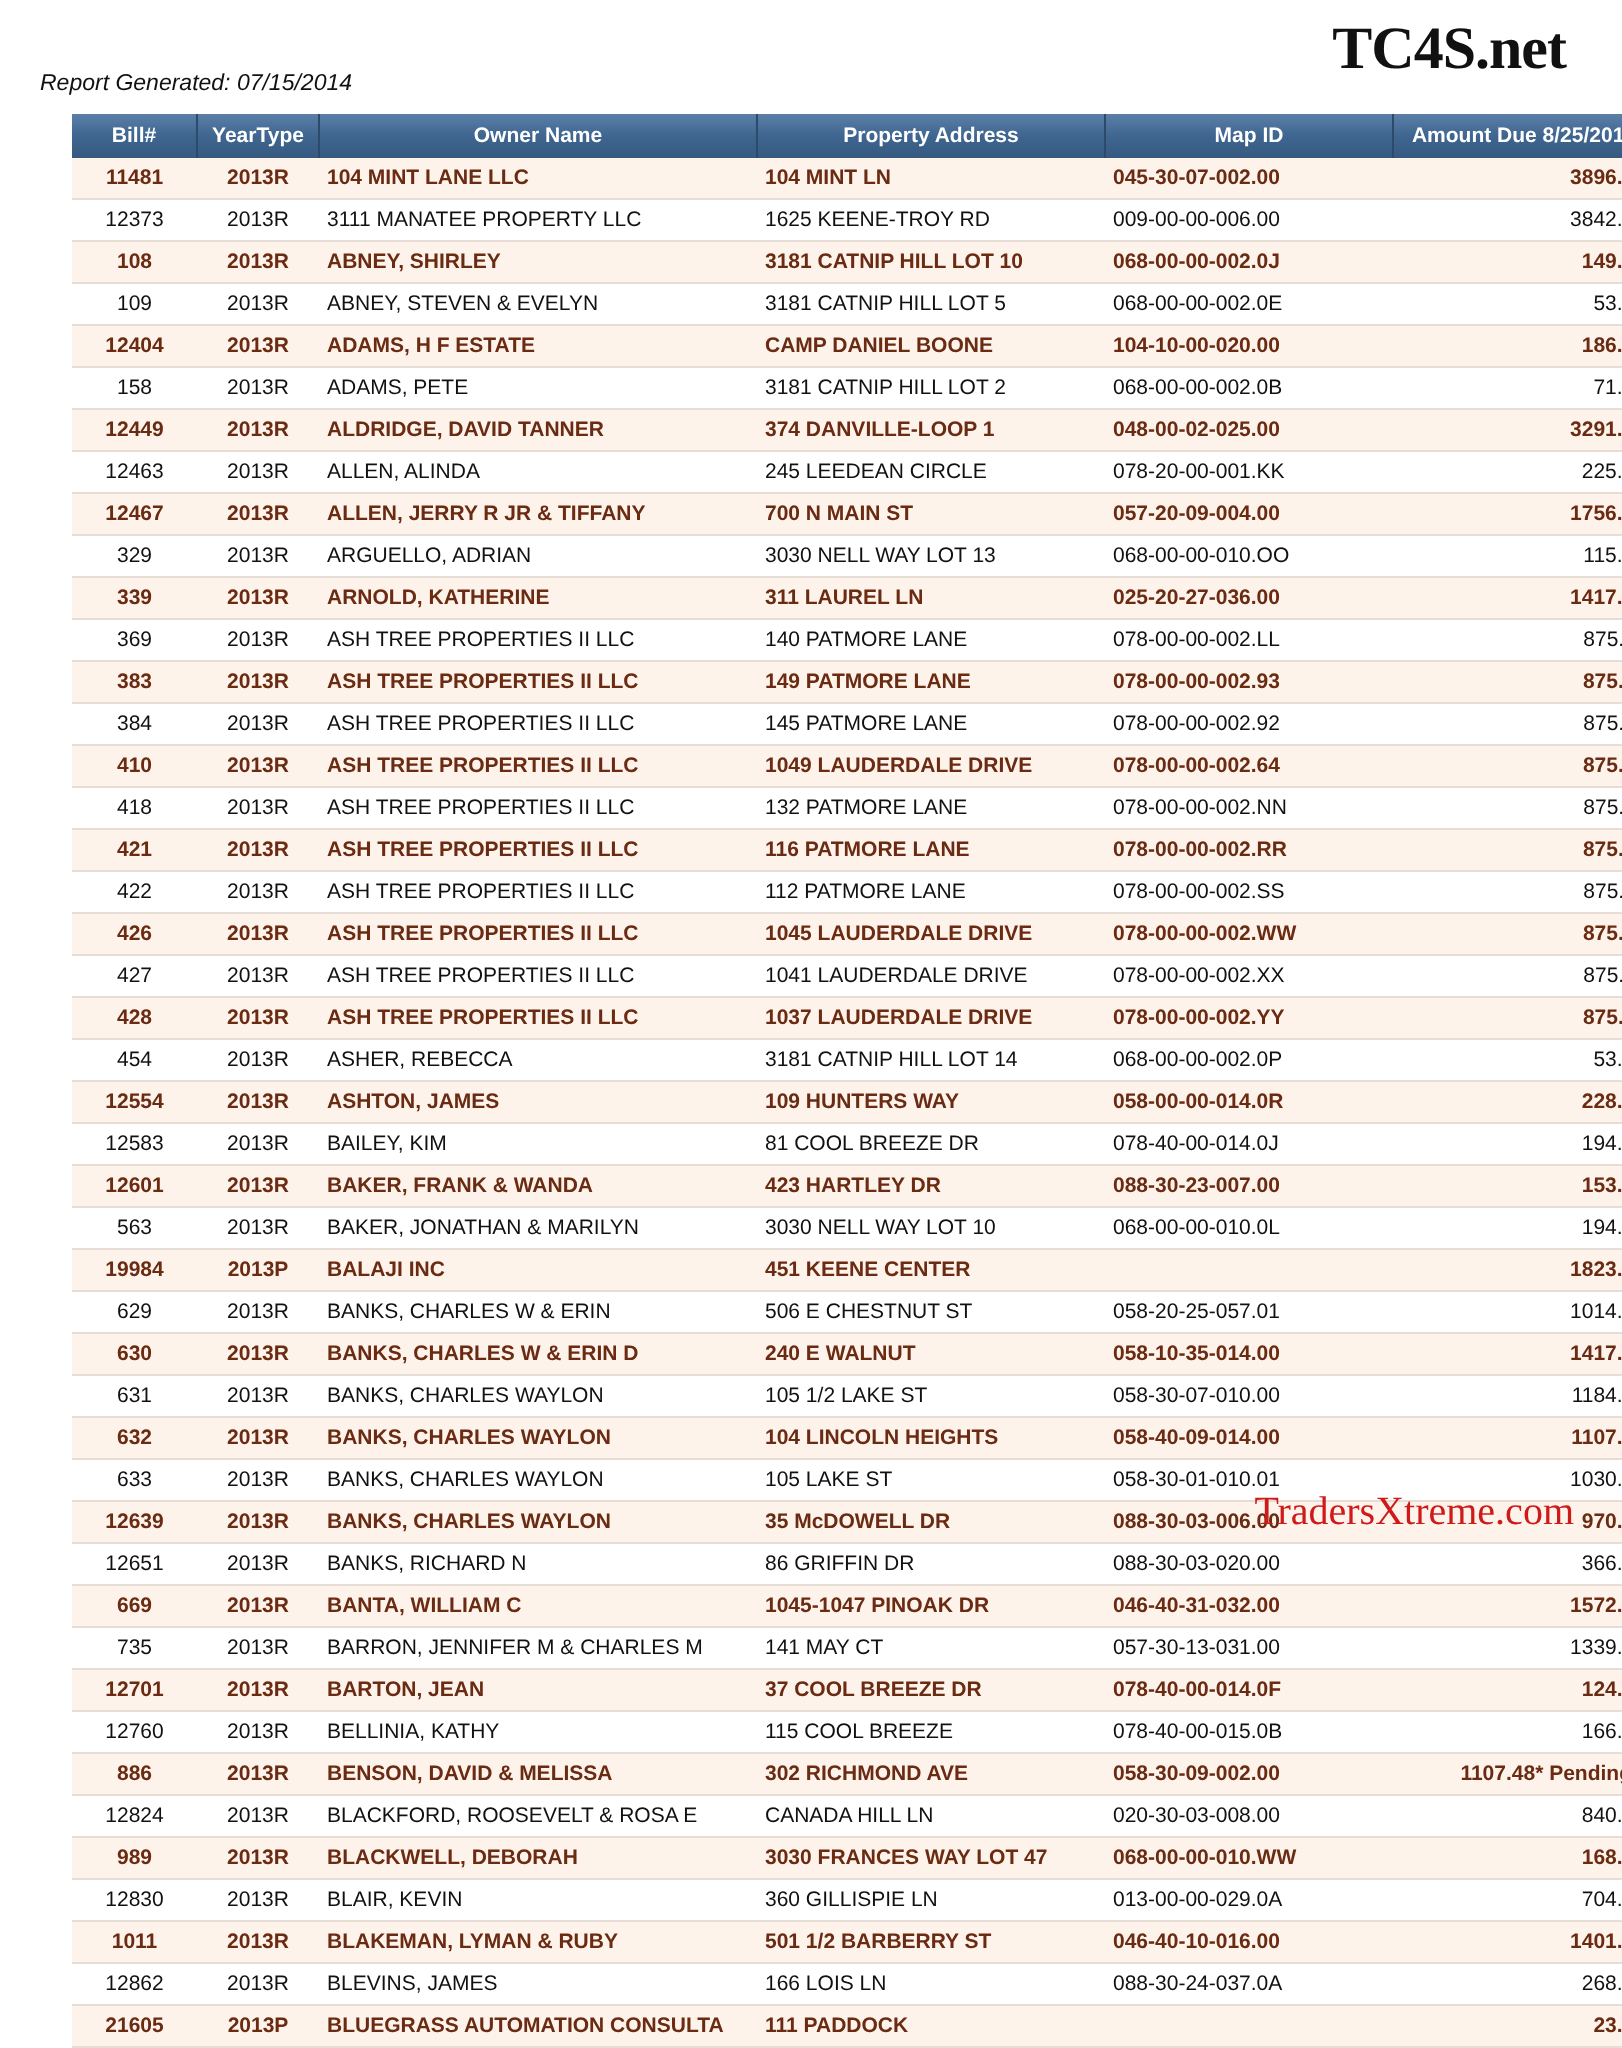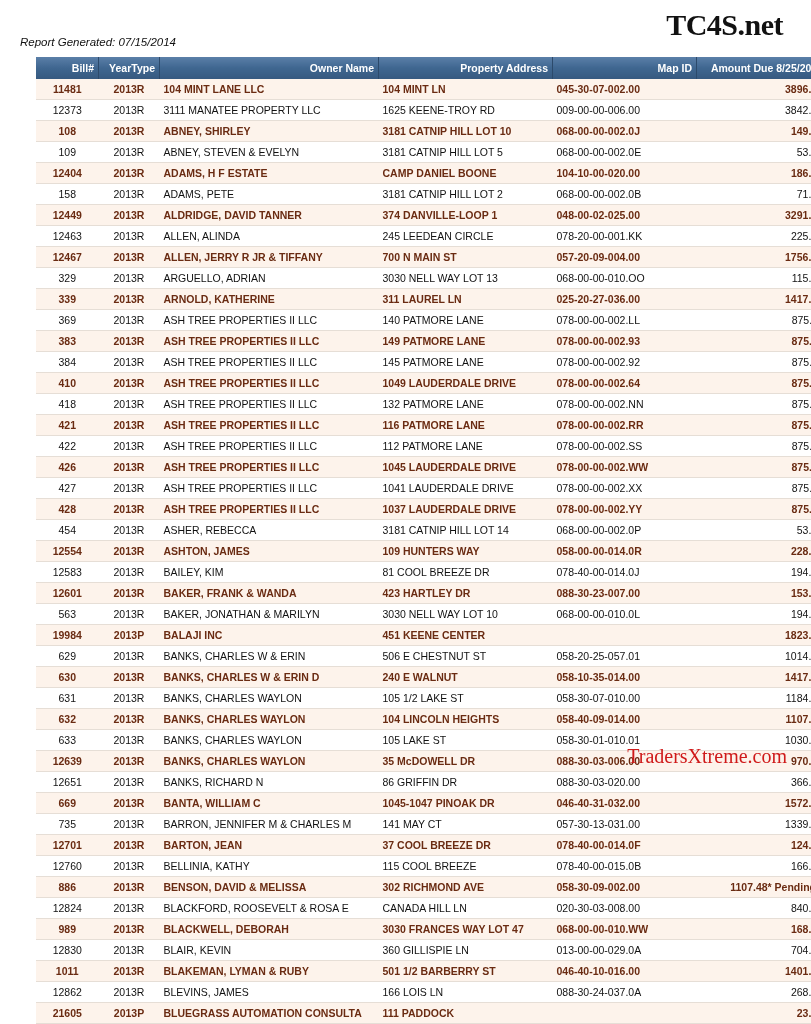--- a/index.html
+++ b/index.html
@@ -47,21 +47,21 @@
   table.tax-table {
     border-collapse: collapse;
     width: 740px;
     table-layout: fixed;
   }
   table.tax-table thead th {
     background: linear-gradient(to bottom, #5b7fa8 0%, #3f6690 50%, #36597f 100%);
     color: #ffffff;
     font-size: 10.5px;
     font-weight: bold;
-    text-align: right;
+    text-align: center;
     padding: 3px 4px 4px 4px;
     border-right: 1px solid #2c4a6b;
     height: 15px;
     white-space: nowrap;
   }
   table.tax-table thead th:last-child {
     border-right: none;
   }
   table.tax-table tbody td {
     font-size: 10.5px;

